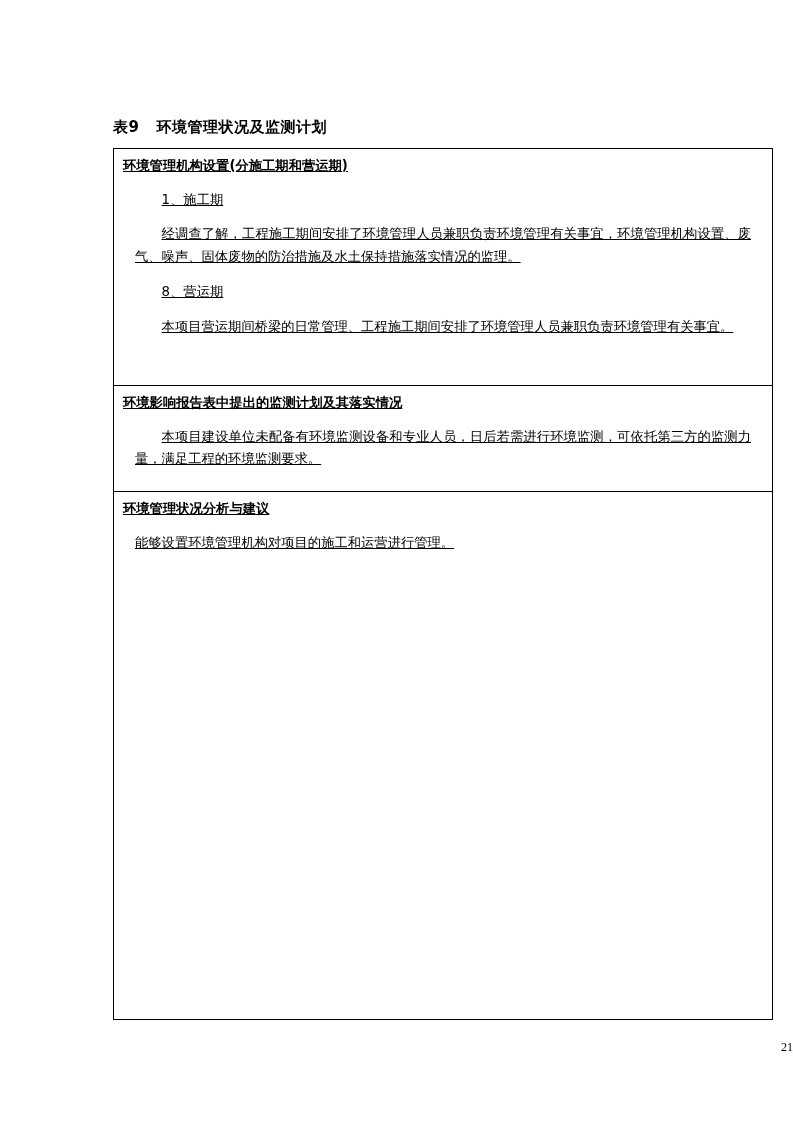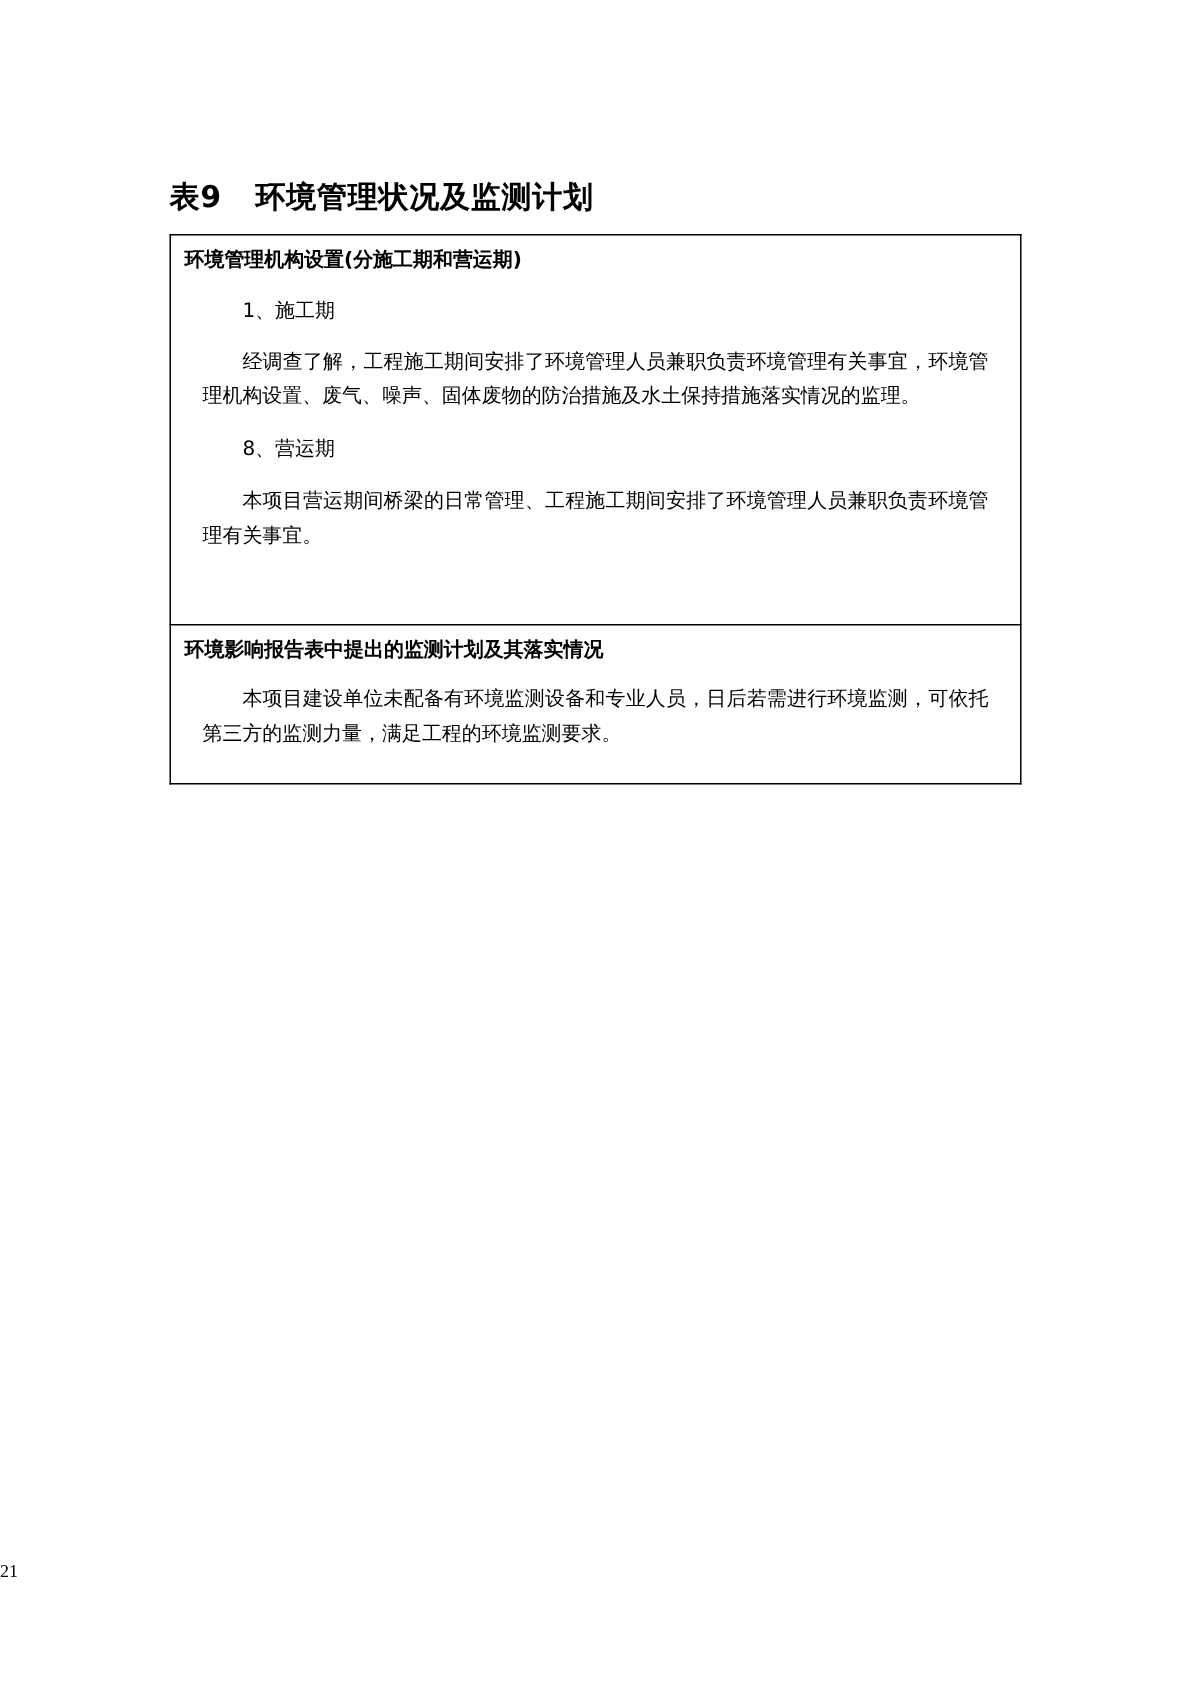--- a/index.html
+++ b/index.html
@@ -23,30 +23,31 @@
     height: 1122px;
     background: #ffffff;
   }
   .content {
     position: absolute;
     left: 113px;
     top: 118px;
     width: 568px;
   }
   .doc-title {
-    font-size: 20px;
+    font-size: 15px;
     font-weight: bold;
     letter-spacing: 0.5px;
     margin-bottom: 11px;
     white-space: pre;
   }
   table.main-table {
     border-collapse: collapse;
-    width: 568px;
+    width: 660px;
     table-layout: fixed;
+    text-decoration: underline;
   }
   table.main-table td {
     border: 1px solid #000000;
     padding: 0;
     vertical-align: top;
   }
   .cell-inner {
     padding: 7px 9px 8px 9px;
   }
   .sec-head {
@@ -75,21 +76,21 @@
     padding-bottom: 0;
   }
   .last-body {
     height: 452px;
   }
   .page-number {
     position: absolute;
     left: 0;
     top: 1040px;
     width: 793px;
-    text-align: left;
+    text-align: right;
     font-size: 12px;
     font-family: "Liberation Serif", "DejaVu Serif", serif;
   }
 </style>
 </head>
 <body>
 
 <div class="page">
 
   <div class="content">
@@ -110,20 +111,29 @@
           </td>
         </tr>
         <tr>
           <td>
             <div class="cell-inner">
               <p class="sec-head">环境影响报告表中提出的监测计划及其落实情况</p>
               <p class="para indent">本项目建设单位未配备有环境监测设备和专业人员，日后若需进行环境监测，可依托第三方的监测力量，满足工程的环境监测要求。</p>
             </div>
           </td>
         </tr>
+        <tr>
+          <td class="cell-last">
+            <div class="cell-inner">
+              <p class="sec-head">环境管理状况分析与建议</p>
+              <p class="para">能够设置环境管理机构对项目的施工和运营进行管理。</p>
+              <div class="last-body"></div>
+            </div>
+          </td>
+        </tr>
       </tbody>
     </table>
 
   </div>
 
   <div class="page-number">21</div>
 
 </div>
 
 </body></html>

